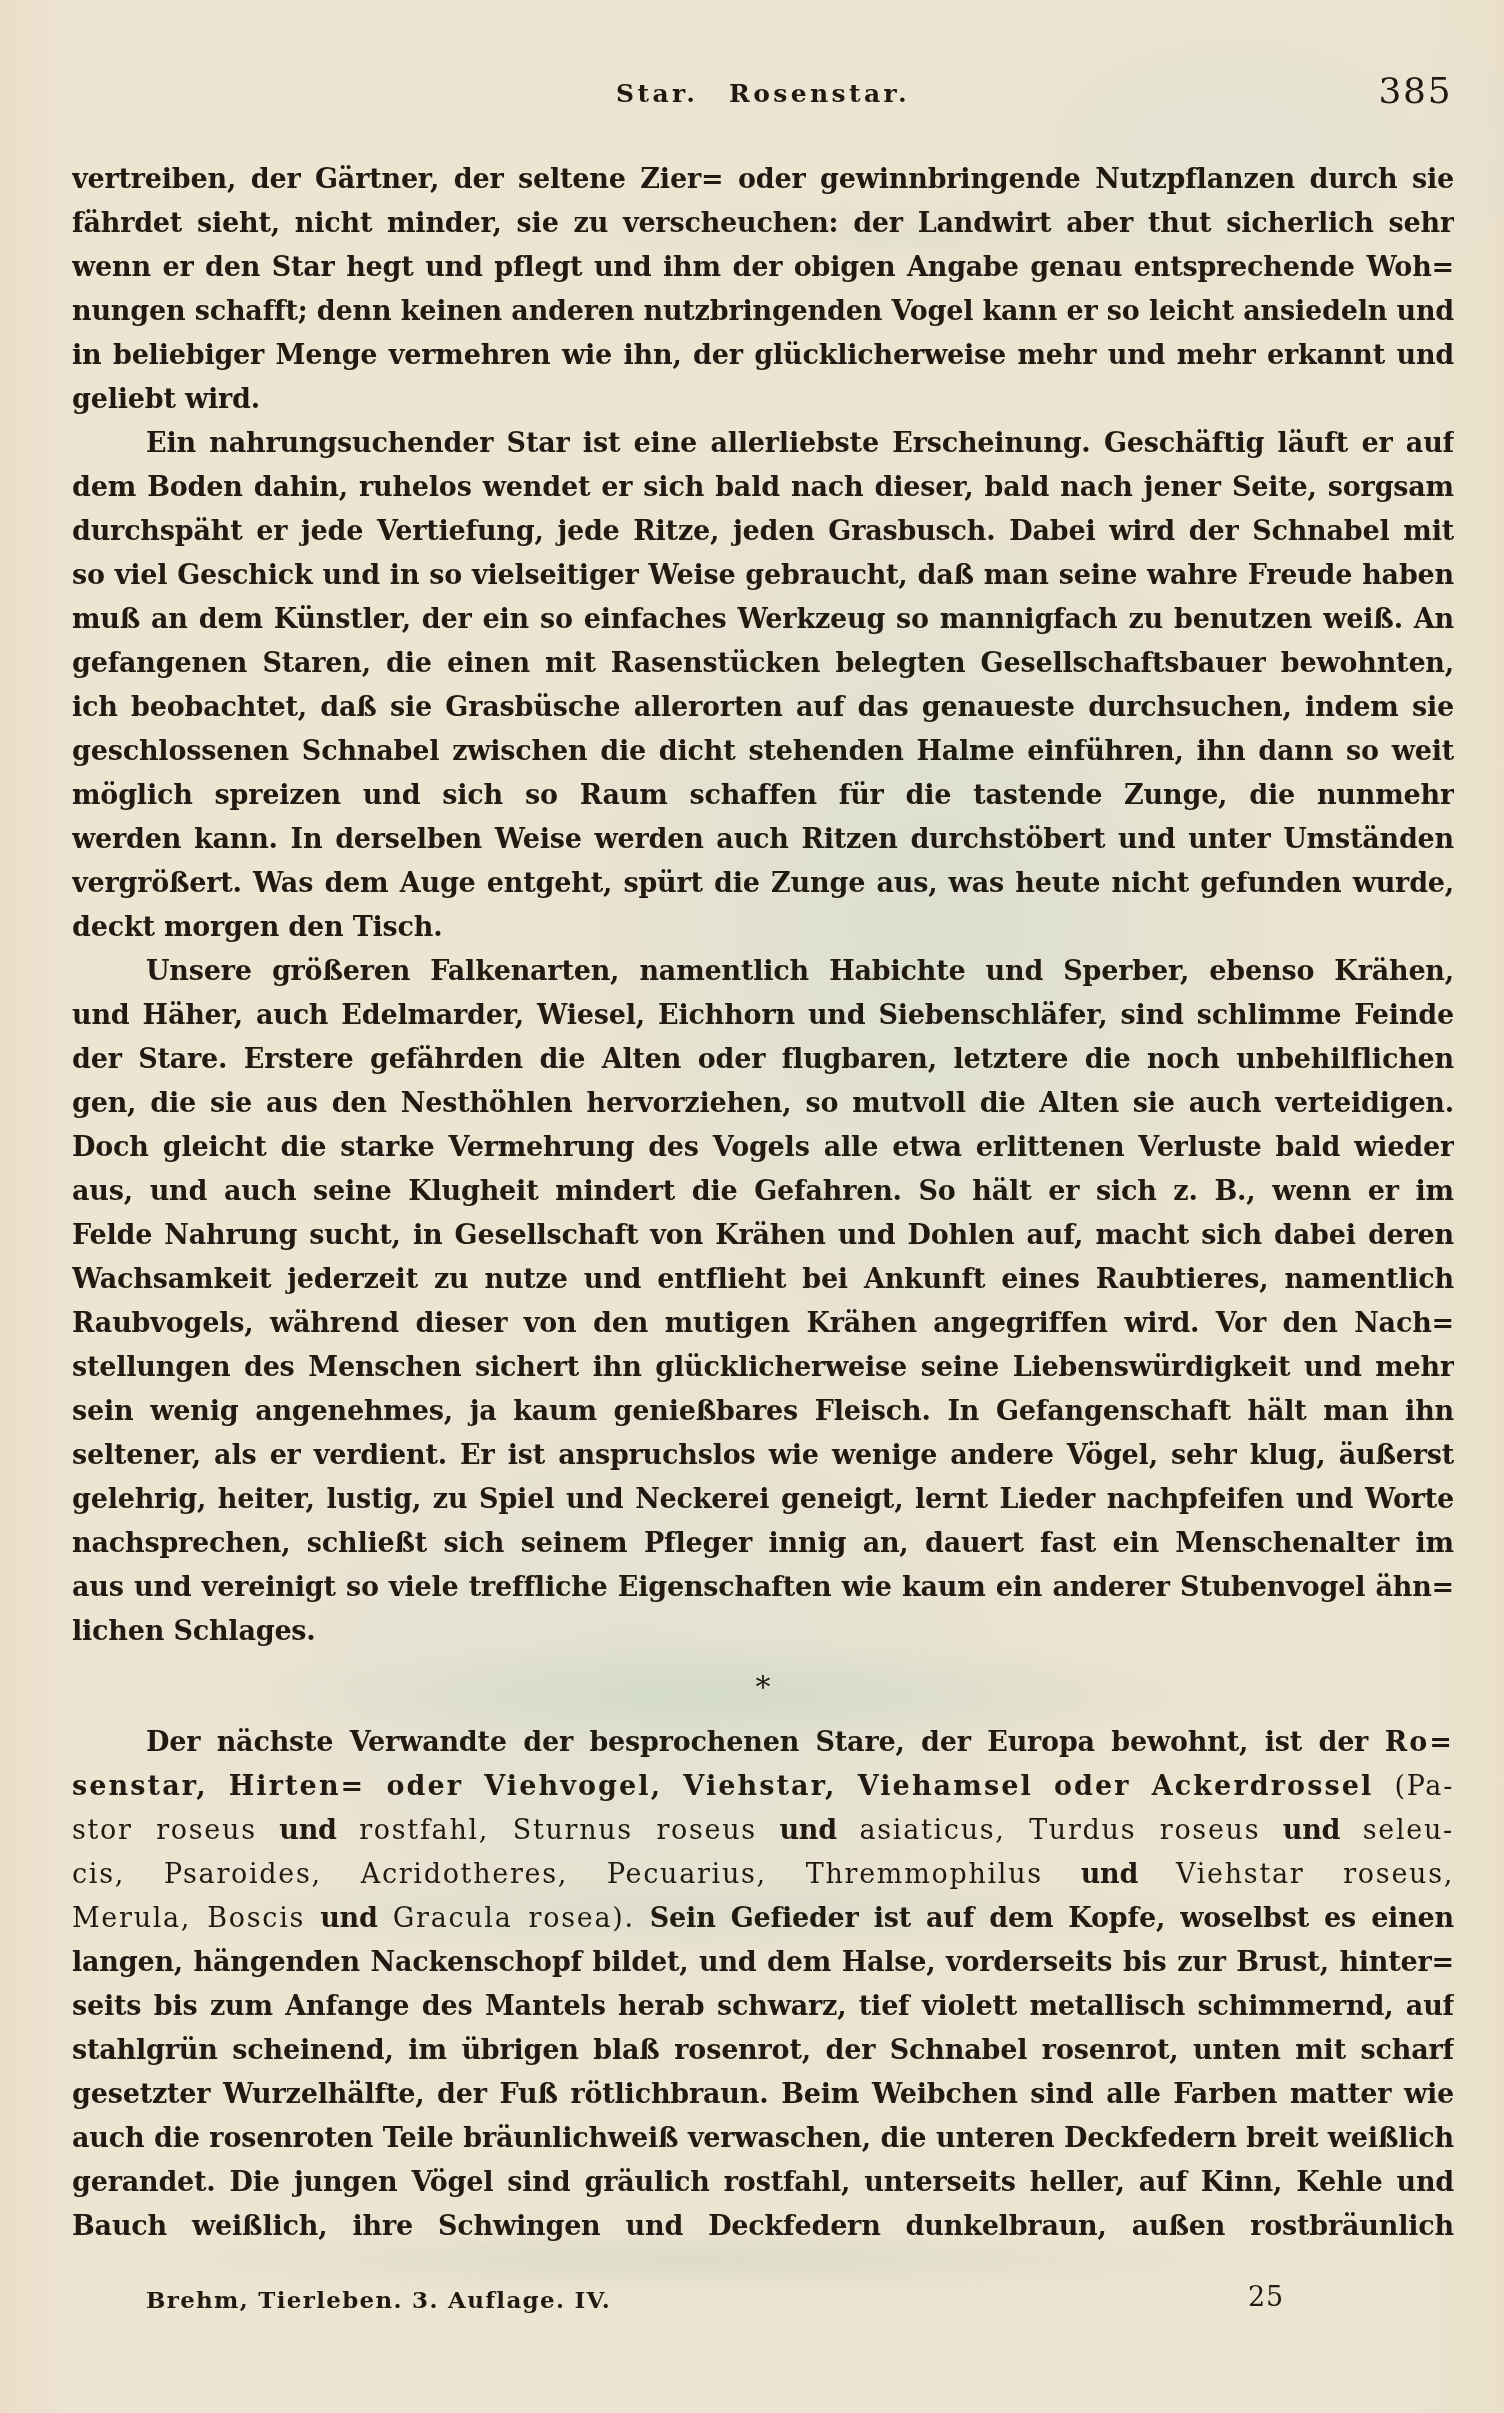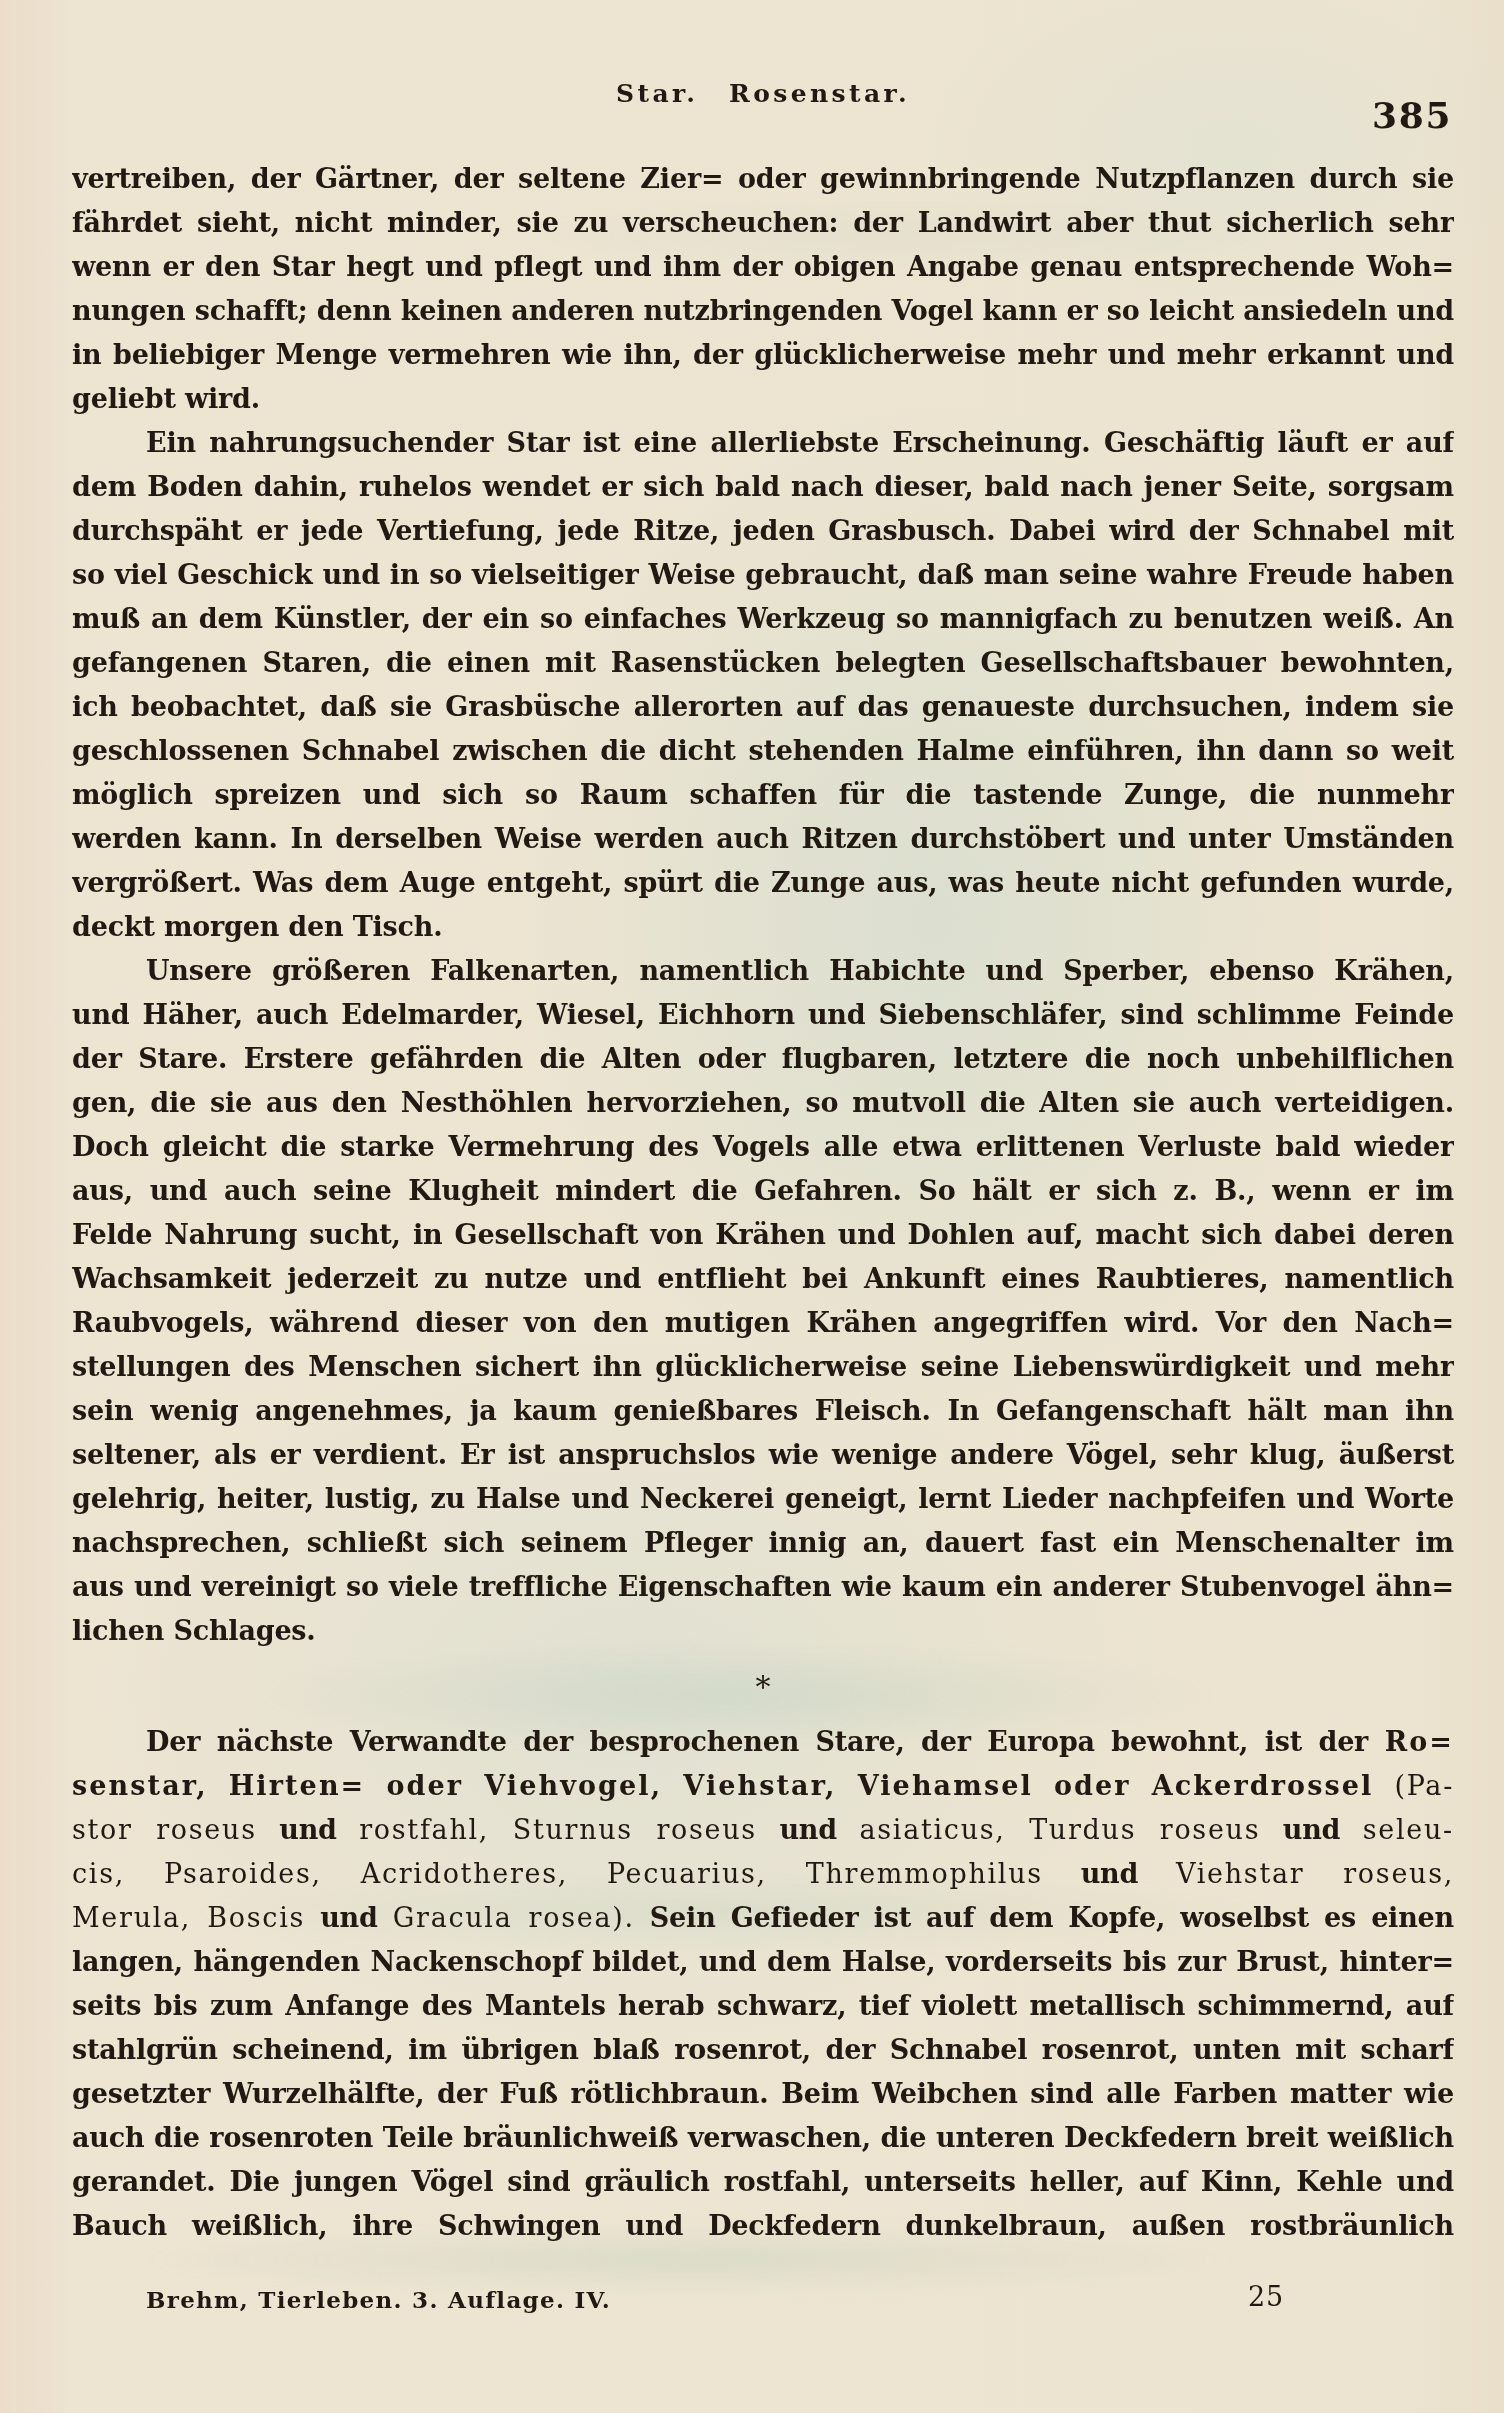--- a/index.html
+++ b/index.html
@@ -47,24 +47,23 @@
     font-weight: 700;
     letter-spacing: 3.4px;
     word-spacing: 18.5px;
     line-height: 44px;
   }
   .header-pagenum {
     position: absolute;
     right: 1.7px;
     top: -3.4px;
     font-size: 36px;
-    font-weight: 700;
+    font-weight: 400;
     letter-spacing: 1.7px;
     line-height: 44px;
-    margin-top: 24px;
   }
 
   .text-block {
     position: absolute;
     left: 72px;
     top: 157px;
     width: 1382px;
     font-size: 27px;
     line-height: 44px;
     font-weight: 700;
@@ -160,21 +159,21 @@
         <div class="line"><span class="seg-f">der Stare. Erstere gefährden die Alten oder flugbaren, letztere die noch unbehilflichen Jun=</span></div>
         <div class="line"><span class="seg-f">gen, die sie aus den Nesthöhlen hervorziehen, so mutvoll die Alten sie auch verteidigen.</span></div>
         <div class="line"><span class="seg-f">Doch gleicht die starke Vermehrung des Vogels alle etwa erlittenen Verluste bald wieder</span></div>
         <div class="line"><span class="seg-f">aus, und auch seine Klugheit mindert die Gefahren. So hält er sich z. B., wenn er im</span></div>
         <div class="line"><span class="seg-f">Felde Nahrung sucht, in Gesellschaft von Krähen und Dohlen auf, macht sich dabei deren</span></div>
         <div class="line"><span class="seg-f">Wachsamkeit jederzeit zu nutze und entflieht bei Ankunft eines Raubtieres, namentlich eines</span></div>
         <div class="line"><span class="seg-f">Raubvogels, während dieser von den mutigen Krähen angegriffen wird. Vor den Nach=</span></div>
         <div class="line"><span class="seg-f">stellungen des Menschen sichert ihn glücklicherweise seine Liebenswürdigkeit und mehr noch</span></div>
         <div class="line"><span class="seg-f">sein wenig angenehmes, ja kaum genießbares Fleisch. In Gefangenschaft hält man ihn</span></div>
         <div class="line"><span class="seg-f">seltener, als er verdient. Er ist anspruchslos wie wenige andere Vögel, sehr klug, äußerst</span></div>
-        <div class="line"><span class="seg-f">gelehrig, heiter, lustig, zu Halse und Neckerei geneigt, lernt Lieder nachpfeifen und Worte</span></div>
+        <div class="line"><span class="seg-f">gelehrig, heiter, lustig, zu Spiel und Neckerei geneigt, lernt Lieder nachpfeifen und Worte</span></div>
         <div class="line"><span class="seg-f">nachsprechen, schließt sich seinem Pfleger innig an, dauert fast ein Menschenalter im Käfige</span></div>
         <div class="line"><span class="seg-f">aus und vereinigt so viele treffliche Eigenschaften wie kaum ein anderer Stubenvogel ähn=</span></div>
         <div class="line last"><span class="seg-f">lichen Schlages.</span></div>
       </div>
       <div class="line sep">*</div>
       <div class="para">
         <div class="line indent"><span class="seg-f">Der nächste Verwandte der besprochenen Stare, der Europa bewohnt, ist der </span><span class="seg-sp">Ro=</span></div>
         <div class="line"><span class="seg-sp">senstar, Hirten= oder Viehvogel, Viehstar, Viehamsel oder Ackerdrossel </span><span class="seg-a">(Pa-</span></div>
         <div class="line"><span class="seg-a">stor roseus</span><span class="seg-f"> und </span><span class="seg-a">rostfahl, Sturnus roseus</span><span class="seg-f"> und </span><span class="seg-a">asiaticus, Turdus roseus</span><span class="seg-f"> und </span><span class="seg-a">seleu-</span></div>
         <div class="line"><span class="seg-a">cis, Psaroides, Acridotheres, Pecuarius, Thremmophilus</span><span class="seg-f"> und </span><span class="seg-a">Viehstar roseus,</span></div>

